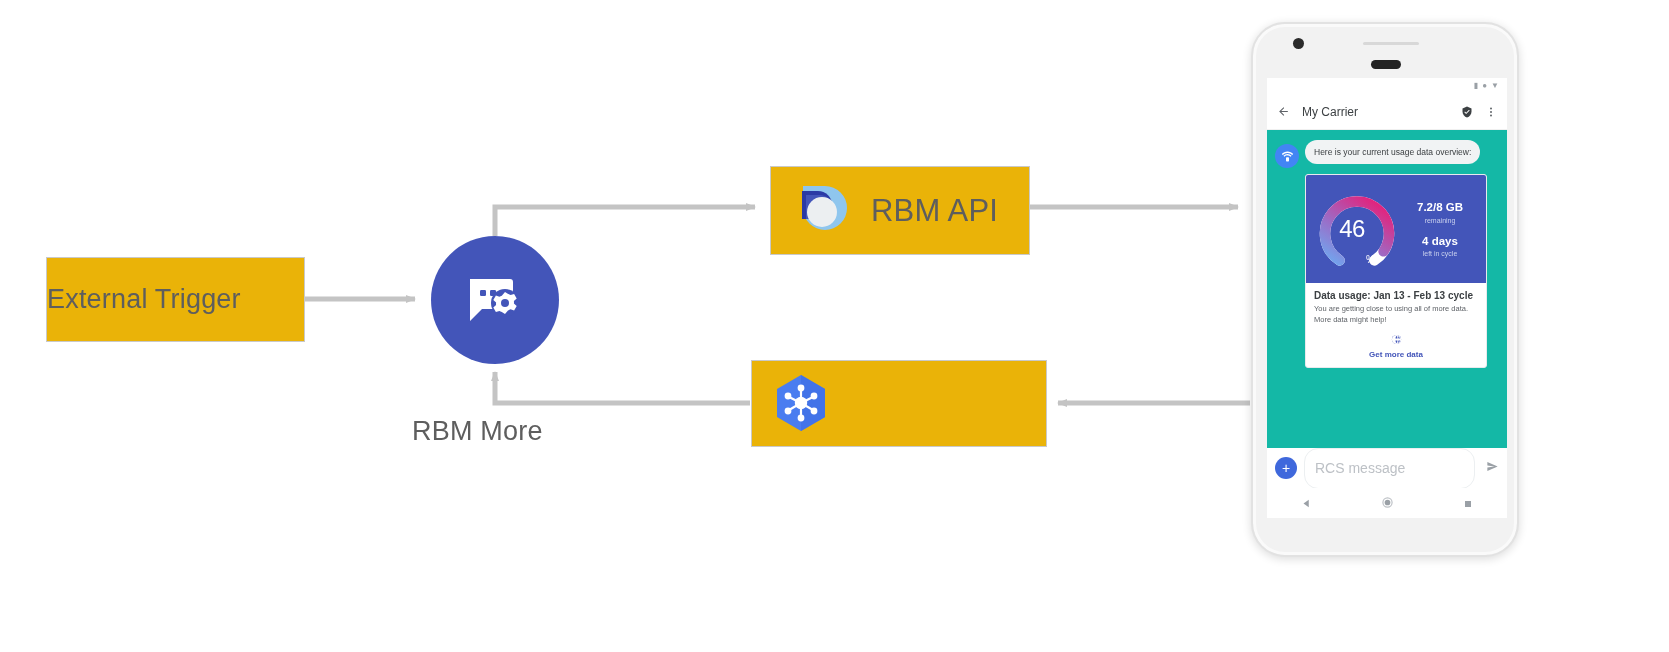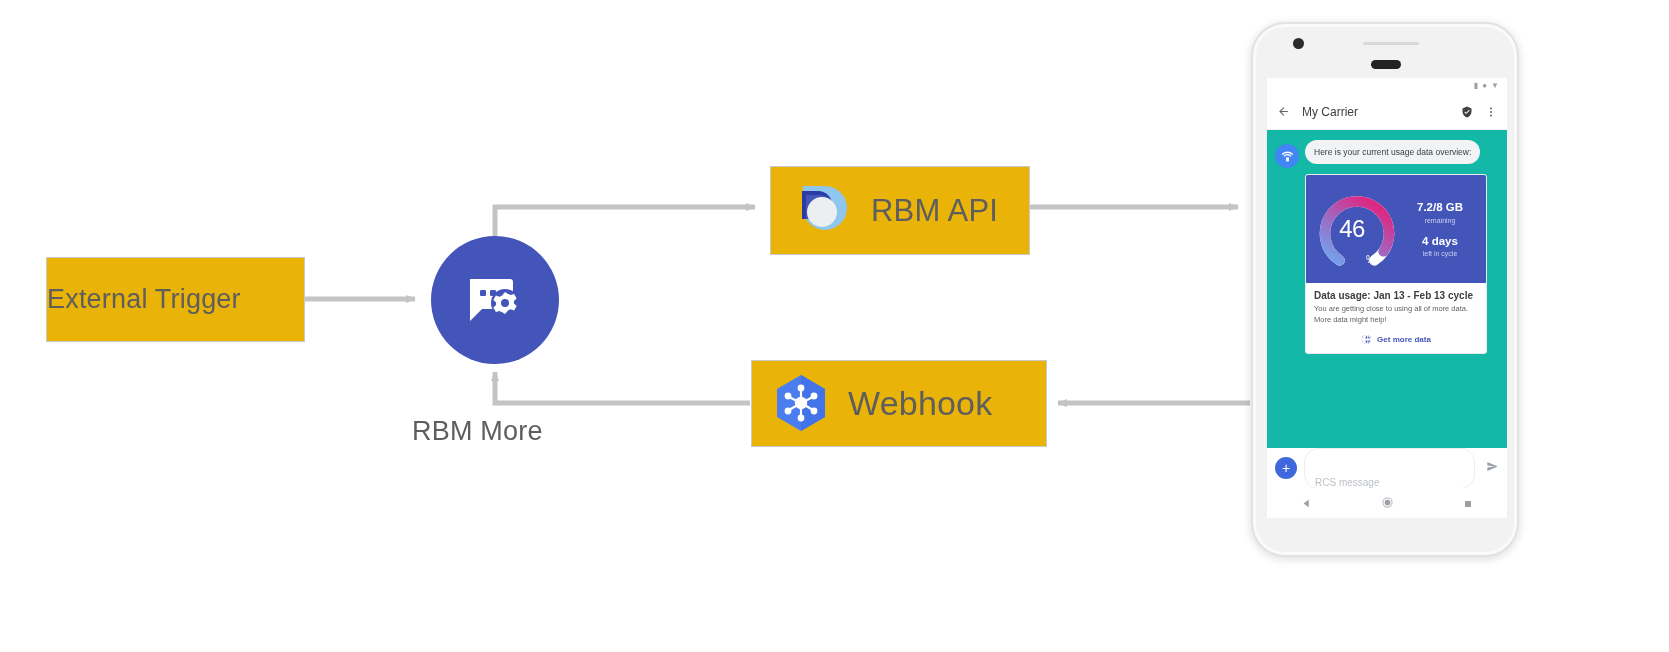--- a/index.html
+++ b/index.html
@@ -131,39 +131,39 @@
     color: #fff; text-align: center;
   }
   .hero-big { font-size: 11.5px; font-weight: 700; line-height: 1.15; }
   .hero-sub { font-size: 7px; color: #c9d0ee; margin-top: 2px; }
 
   .card-body { padding: 7px 8px 6px 8px; }
   .card-title { font-size: 10px; font-weight: 700; color: #3c4043; margin-bottom: 3px; }
   .card-text { font-size: 7.5px; color: #5f6368; line-height: 1.45; }
   .card-action {
     display: flex; align-items: center; justify-content: center;
-    gap: 5px; margin-top: 8px; padding-bottom: 2px;
+    gap: 5px; margin-top: 8px; padding-bottom: 2px; flex-direction: column;
   }
   .card-action-label { font-size: 8px; font-weight: 700; color: #4355b9; }
 
   .composer {
     position: absolute; left: 0; bottom: 30px; width: 100%;
     height: 40px; display: flex; align-items: center; gap: 7px;
     padding: 0 8px; background: #ffffff;
   }
   .plus-btn {
     width: 22px; height: 22px; border-radius: 50%;
     background: #3f68dc; color: #fff; flex: 0 0 22px;
     display: flex; align-items: center; justify-content: center;
     font-size: 14px; line-height: 1; font-weight: 300;
   }
   .input-pill {
     flex: 1; height: 41px; border: 1px solid #eceff1; border-radius: 14px;
-    display: flex; align-items: flex-end; padding: 0 10px;
-    font-size: 10px; color: #bdc1c6;
+    display: flex; align-items: center; padding: 0 10px;
+    font-size: 14px; color: #bdc1c6;
   }
   .send-ico { color: #9aa0a6; font-size: 12px; padding-left: 4px; }
 
   .navbar {
     position: absolute; left: 0; bottom: 0; width: 100%; height: 30px;
     display: flex; align-items: center; justify-content: space-around;
     background: #ffffff;
   }
   .nav-ico { color: #9aa0a6; }
 </style>
@@ -235,21 +235,20 @@
       <circle cx="46" cy="40" r="3.4" fill="#ffffff"></circle>
       <g stroke="#ffffff" stroke-width="2.2">
         <line x1="33" y1="32" x2="33" y2="18"></line>
         <line x1="33" y1="32" x2="33" y2="46"></line>
         <line x1="33" y1="32" x2="21" y2="26"></line>
         <line x1="33" y1="32" x2="45" y2="26"></line>
         <line x1="33" y1="32" x2="21" y2="39"></line>
         <line x1="33" y1="32" x2="45" y2="39"></line>
       </g>
     </svg>
-    <span class="node-label" style="font-size:34px;">Webhook</span>
   </div>
 
   <div class="phone">
     <div class="phone-topbar">
       <div class="phone-cam"></div>
       <div class="phone-sensor"></div>
       <div class="phone-speaker"></div>
     </div>
 
     <div class="screen">

